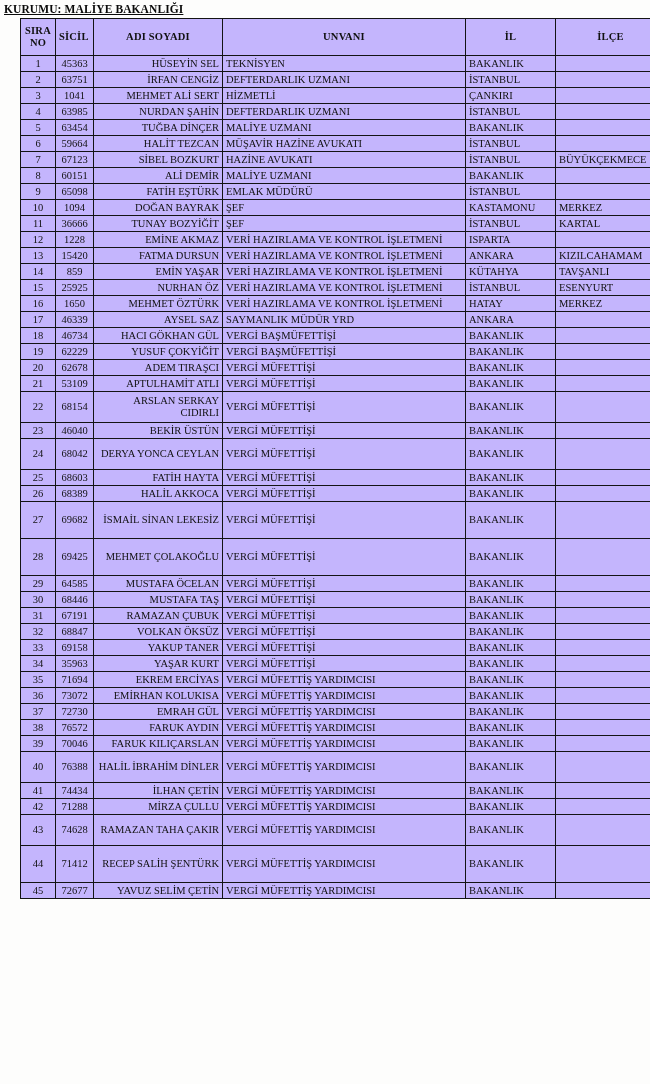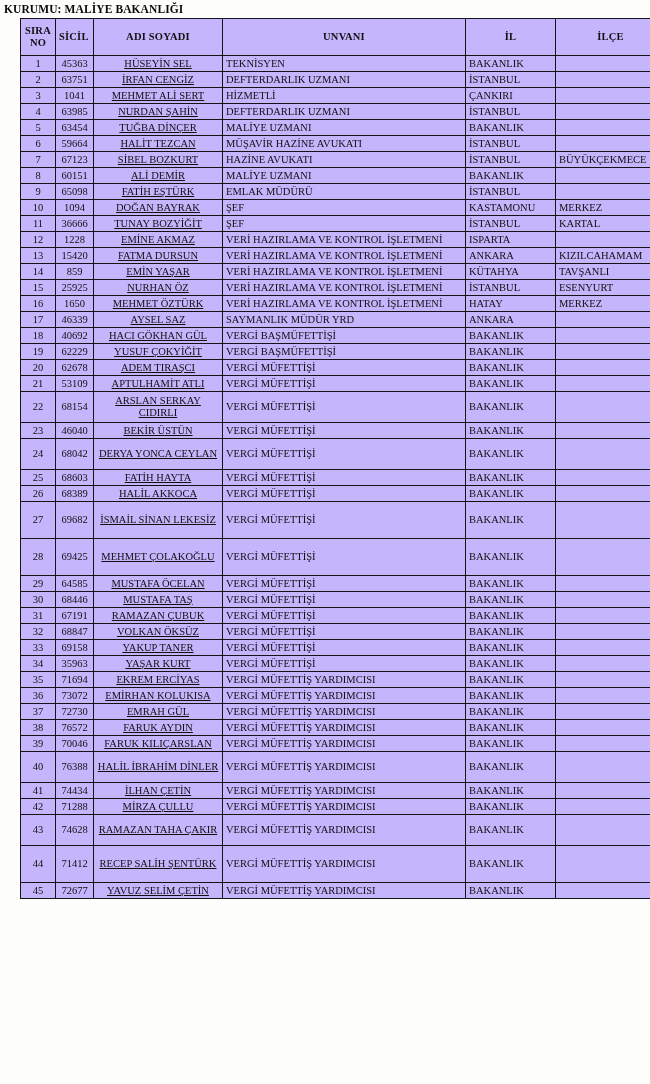--- a/index.html
+++ b/index.html
@@ -23,20 +23,21 @@
     position: relative;
     background: #fdfdfc;
   }
   #doc-title {
     font-family: "Liberation Serif", serif;
     font-weight: bold;
     font-size: 11.5px;
     letter-spacing: 0.1px;
     padding: 3px 0 3px 4px;
     white-space: nowrap;
+    text-decoration: underline;
   }
   table#roster {
     border-collapse: collapse;
     table-layout: fixed;
     width: 645px;
     margin-left: 20px;
     background: #c4b5fd;
   }
   table#roster td, table#roster th {
     border: 1px solid #141414;
@@ -63,21 +64,21 @@
   th.h-adsoyad { padding-left: 4px; }
   th.h-il { padding-left: 4px; }
   col.c-sira   { width: 35px; }
   col.c-sicil  { width: 38px; }
   col.c-ad     { width: 129px; }
   col.c-unvan  { width: 243px; }
   col.c-il     { width: 90px; }
   col.c-ilce   { width: 110px; }
   td.c-sira  { text-align: center; font-size: 10.5px; }
   td.c-sicil { text-align: center; font-size: 10.5px; }
-  td.c-ad    { text-align: center; text-decoration: underline; }
+  td.c-ad    { text-align: right; }
   td.c-unvan { text-align: left; }
   td.c-il    { text-align: left; }
   td.c-ilce  { text-align: left; }
   tr.r-1 td { height: 15px; }
   tr.r-2 td { height: 30px; }
   tr.r-3 td { height: 36px; }
   .wrapname { white-space: normal; }
 </style>
 </head>
 <body>
@@ -237,21 +238,21 @@
         <tr class="r-1">
           <td class="c-sira">17</td>
           <td class="c-sicil">46339</td>
           <td class="c-ad">AYSEL SAZ</td>
           <td class="c-unvan">SAYMANLIK MÜDÜR YRD</td>
           <td class="c-il">ANKARA</td>
           <td class="c-ilce"></td>
         </tr>
         <tr class="r-1">
           <td class="c-sira">18</td>
-          <td class="c-sicil">40692</td>
+          <td class="c-sicil">46734</td>
           <td class="c-ad">HACI GÖKHAN GÜL</td>
           <td class="c-unvan">VERGİ BAŞMÜFETTİŞİ</td>
           <td class="c-il">BAKANLIK</td>
           <td class="c-ilce"></td>
         </tr>
         <tr class="r-1">
           <td class="c-sira">19</td>
           <td class="c-sicil">62229</td>
           <td class="c-ad">YUSUF ÇOKYİĞİT</td>
           <td class="c-unvan">VERGİ BAŞMÜFETTİŞİ</td>

